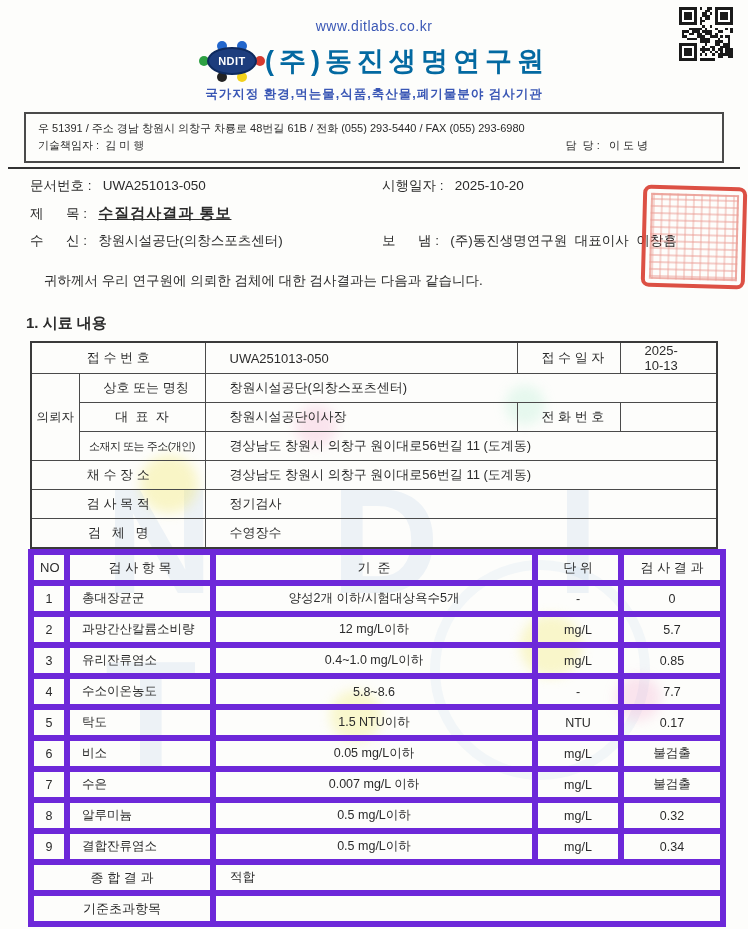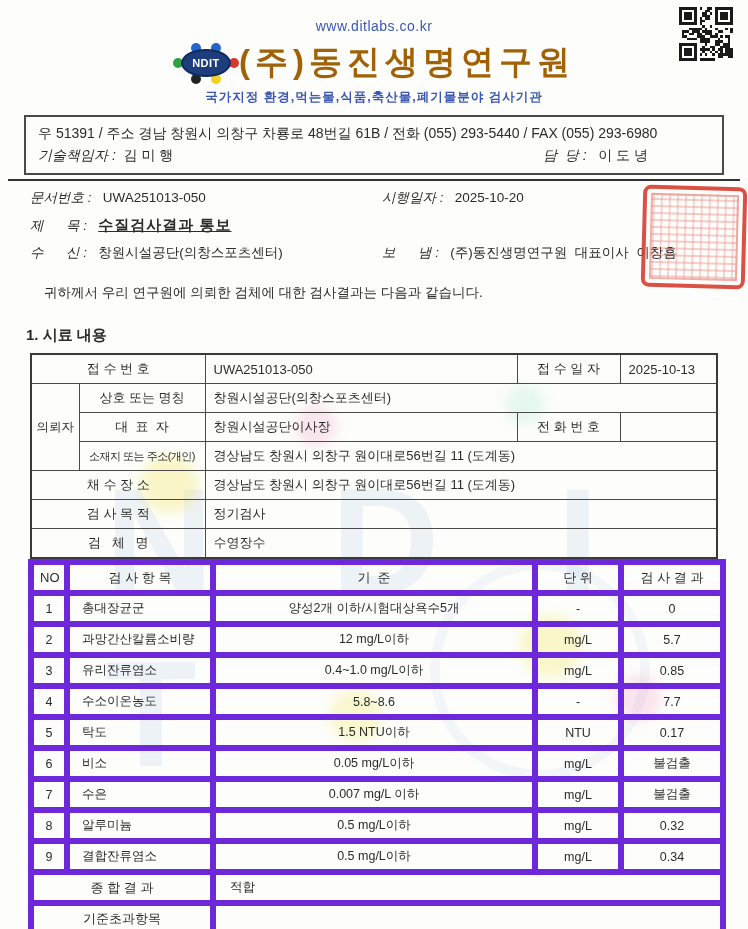--- a/index.html
+++ b/index.html
@@ -50,40 +50,40 @@
     border:2px solid #0e2a5e;box-sizing:border-box;
   }
   .dot{position:absolute;width:10px;height:10px;border-radius:50%;}
   .d1{background:#2266cc;top:1px;left:18px;}
   .d2{background:#2266cc;top:1px;left:38px;}
   .d3{background:#2ea043;top:16px;left:0px;}
   .d4{background:#d63a2f;top:16px;right:0px;}
   .d5{background:#222;bottom:0px;left:18px;}
   .d6{background:#f2d21c;bottom:0px;left:38px;}
   .company{
-    font-size:33px;font-weight:bold;color:#a16207;letter-spacing:5px;
+    font-size:27px;font-weight:bold;color:#0369a1;letter-spacing:5px;
   }
   .subtitle{
     text-align:center;margin-top:4px;
     font-size:12.5px;color:#3a57b5;letter-spacing:1px;font-weight:bold;
   }
   
   .addrbox{
     margin:9px 24px 0 24px;
     border:2px solid #4a4a4a;
     padding:6px 12px 7px 12px;
-    font-size:14px;line-height:1.55;
+    font-size:11px;line-height:1.55;
   }
   .addr-line2{display:flex;}
   .addr-line2 .staff{margin-left:auto;margin-right:62px;}
   .rule{margin:4px 8px 0 8px;border-bottom:2px solid #333;}
   
   .docinfo{margin:8px 0 0 30px;font-size:13.5px;}
   .docrow{display:grid;grid-template-columns:352px 1fr;margin-bottom:9px;}
-  .lbl{white-space:pre;font-style:italic;}
+  .lbl{white-space:pre;}
   .subject-text{font-weight:bold;font-size:15px;text-decoration:underline;letter-spacing:1px;}
   .sender-cell{white-space:pre;}
   .intro{margin:22px 0 0 44px;font-size:13.5px;}
   
   .stamp{
     position:absolute;top:186px;right:2px;width:104px;height:102px;
     transform:rotate(1.5deg);z-index:3;opacity:.88;
   }
   .stamp .outer{position:absolute;inset:0;border:4px solid #d8392b;border-radius:8px;}
   .stamp .inner{
@@ -91,21 +91,21 @@
     background:
       repeating-linear-gradient(0deg, rgba(216,57,43,.50) 0 2px, transparent 2px 7px),
       repeating-linear-gradient(90deg, rgba(216,57,43,.42) 0 2px, transparent 2px 8px);
     opacity:.55;
   }
   
   .sec-title{margin:24px 0 8px 26px;font-size:15px;font-weight:bold;}
   .sec-title.s2{margin-top:26px;}
   table{border-collapse:collapse;table-layout:fixed;background:transparent;}
   .t1{margin-left:30px;width:686px;font-size:13px;}
-  .t1 td{border:1px solid #4a4a4a;height:28px;padding:0 8px;}
+  .t1 td{border:1px solid #4a4a4a;height:28px;padding:0 24px;}
   .t1{border:2px solid #3a3a3a;}
   .t1 .lab{text-align:center;white-space:pre;}
   .t1 .small-lab{font-size:11px;padding:0 3px;letter-spacing:-0.5px;}
   .t1 .client{text-align:center;font-size:12.5px;padding:0 2px;}
   .t2{margin-left:28px;width:692px;font-size:12.5px;}
   .t2{border:2px solid #3a3a3a;}
   .t2 td,.t2 th{border:6px solid #6d28d9;height:25px;padding:0 6px;font-weight:normal;}
   .t2 thead th{font-size:13px;white-space:pre;}
   .t2 .c-no{text-align:center;}
   .t2 .c-item{text-align:left;padding-left:12px;}

